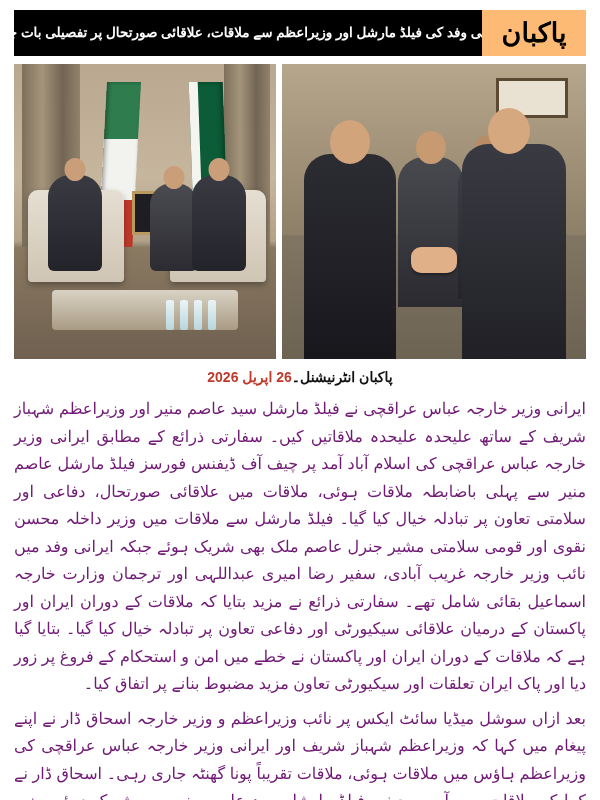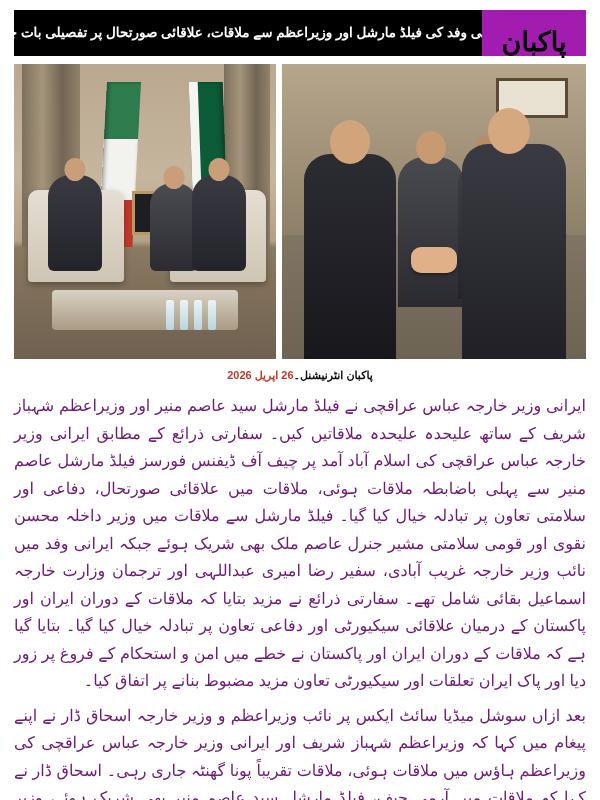--- a/index.html
+++ b/index.html
@@ -43,23 +43,23 @@
     direction: rtl;
     font-size: 13.5px;
     font-weight: bold;
     line-height: 1.35;
     text-align: center;
     letter-spacing: 0px;
     white-space: nowrap;
   }
   .brand {
     width: 104px;
-    background: #a21caf;
-    display: flex;
-    align-items: flex-end;
+    background: #fdba74;
+    display: flex;
+    align-items: center;
     justify-content: center;
     border-left: 0;
   }
   .brand-text {
     direction: rtl;
     font-size: 27px;
     font-weight: bold;
     color: #000;
     letter-spacing: -1px;
     line-height: 1;
@@ -184,21 +184,21 @@
     position: absolute; left: 50%; transform: translateX(-50%);
     bottom: 86px; width: 46px; height: 26px;
     background: #e0b189; border-radius: 10px;
     box-shadow: 0 2px 3px rgba(0,0,0,.35);
   }
 
   
   .byline {
     text-align: center;
     direction: rtl;
-    font-size: 11px;
+    font-size: 14px;
     font-weight: bold;
     margin: 6px 0 10px 0;
     letter-spacing: 0;
   }
   .byline .date { color: #c0392b; }
 
   
   .body-text {
     direction: rtl;
     text-align: justify;

